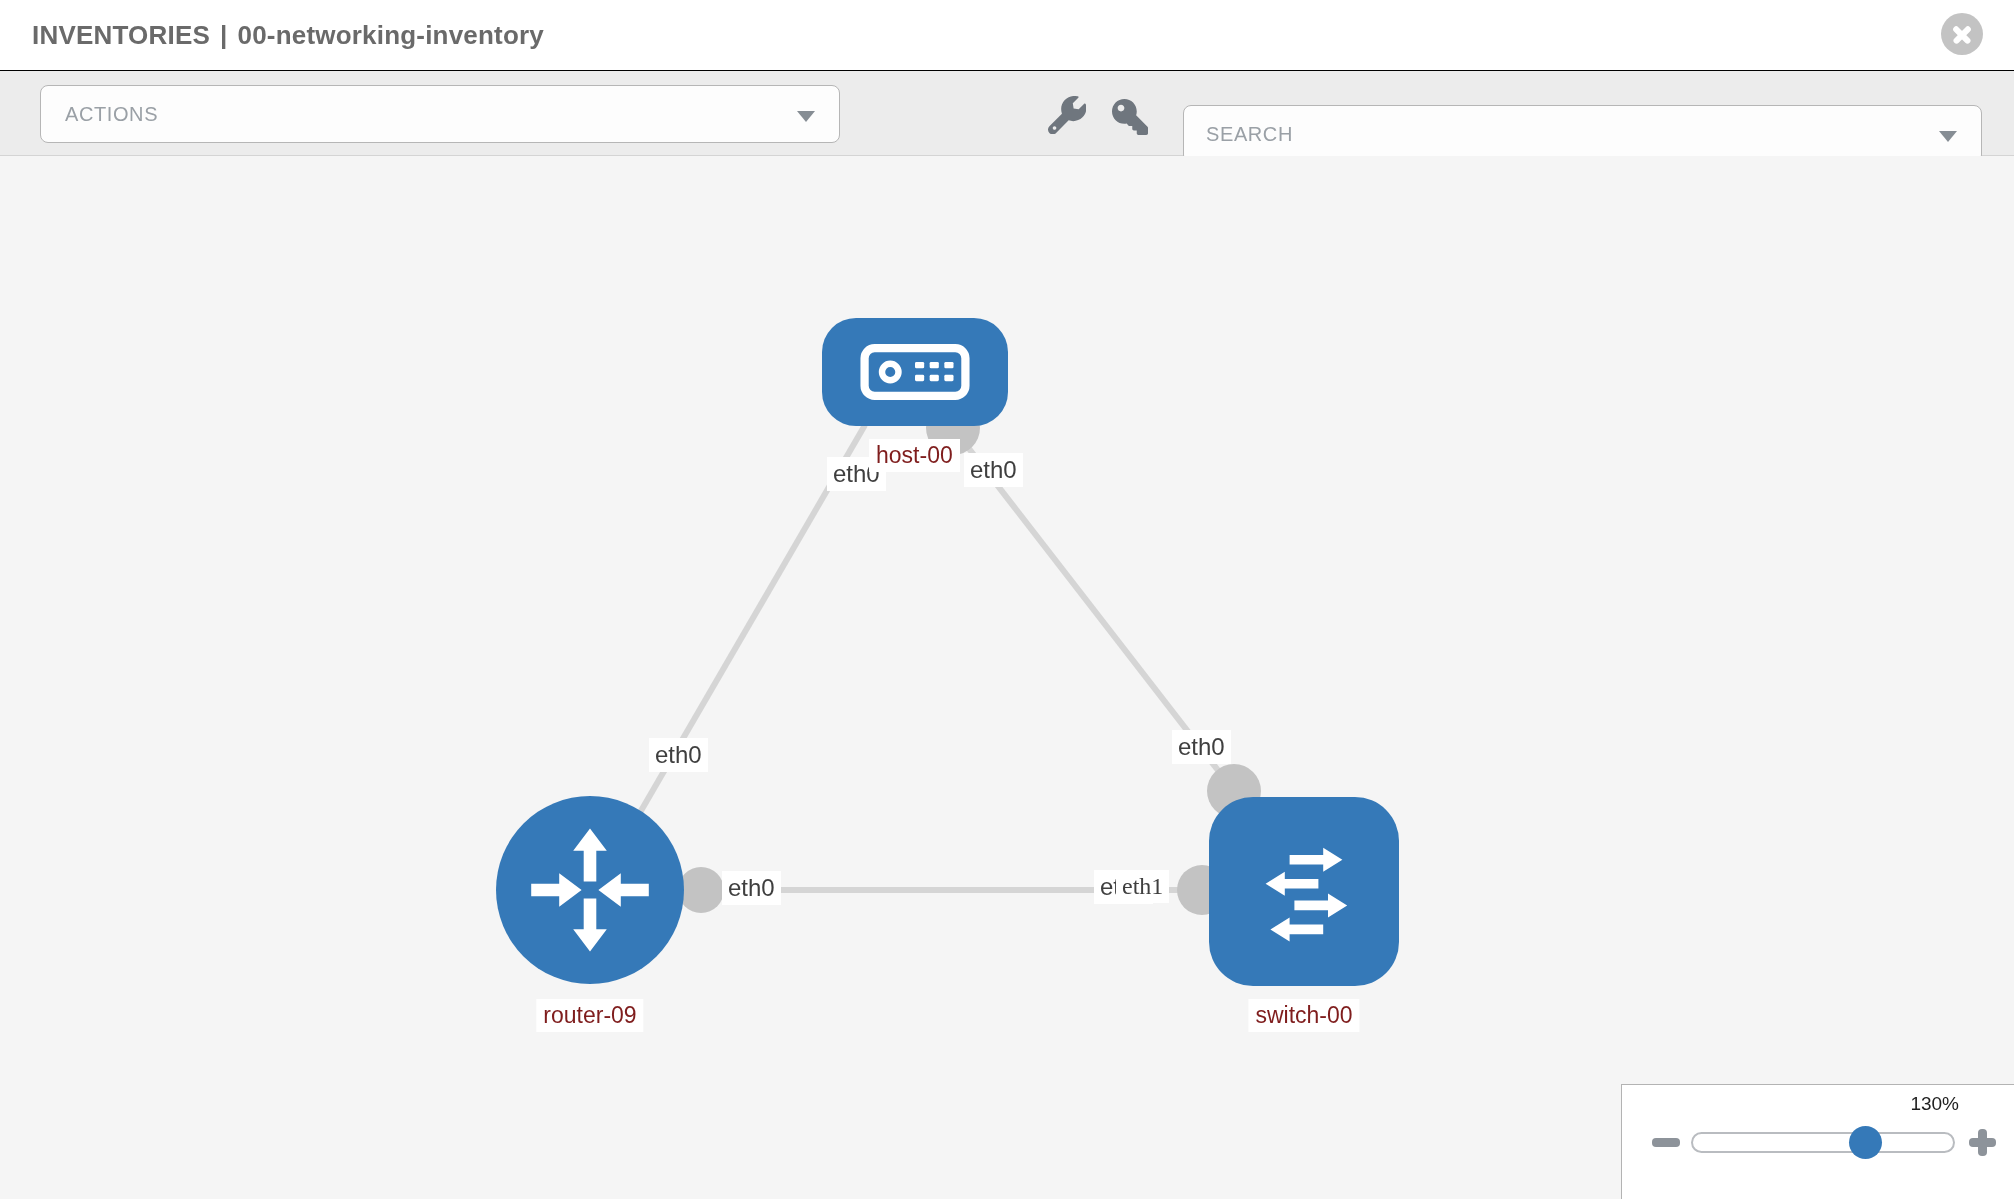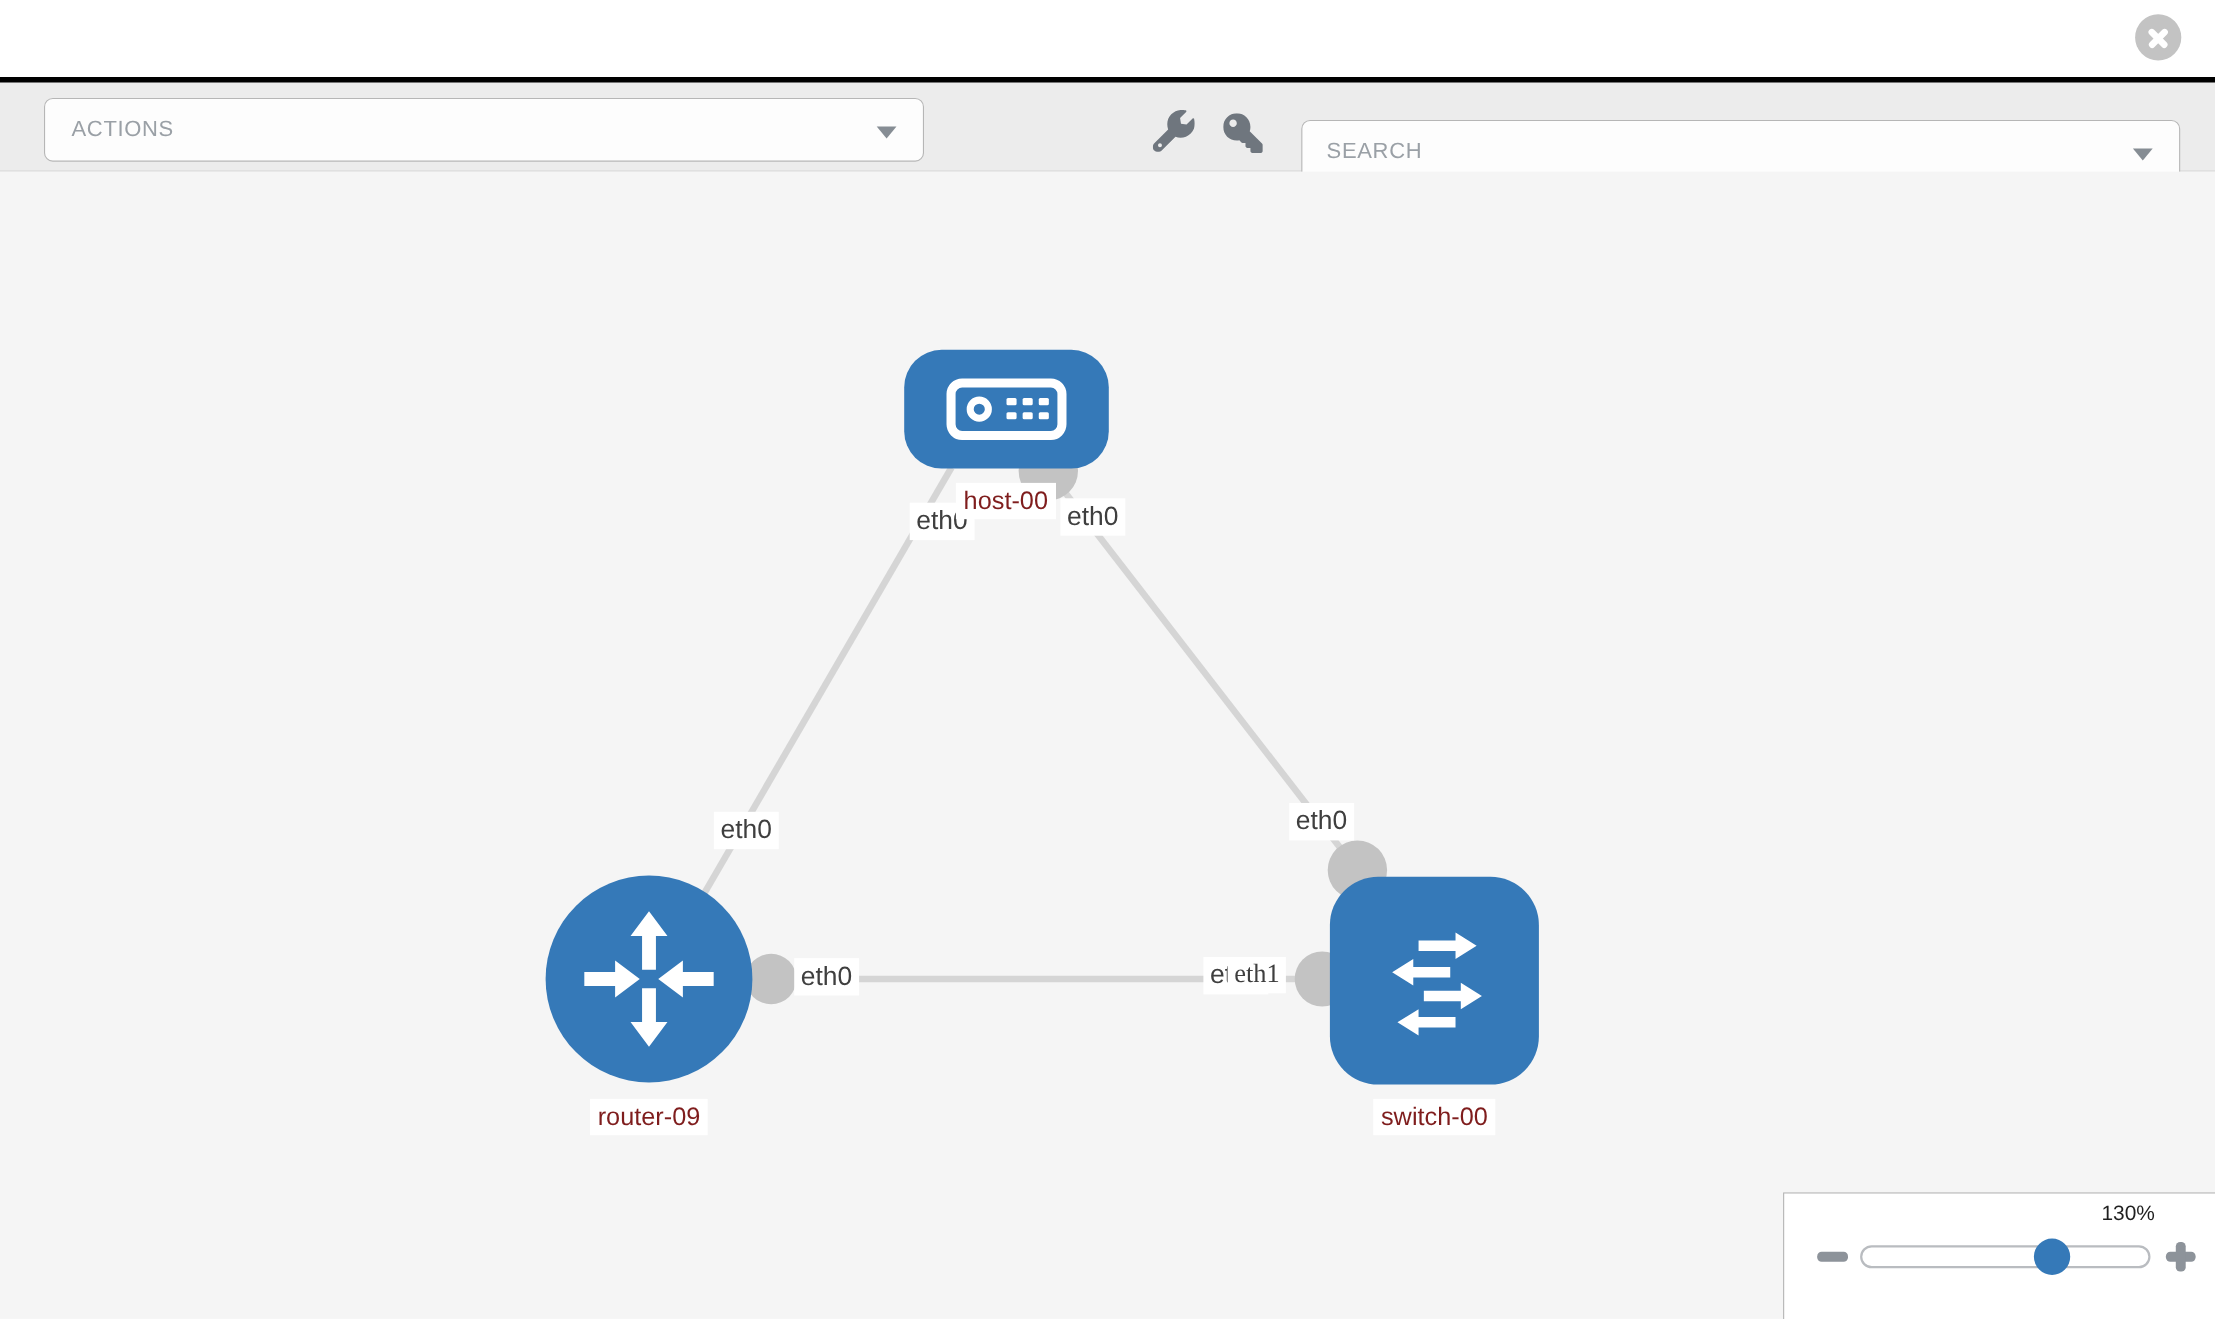--- a/index.html
+++ b/index.html
@@ -14,21 +14,21 @@
   .hdr-title .sep { padding:0 10px; }
   .close-btn { position:absolute; right:31px; top:13px; width:42px; height:42px;
                border-radius:50%; background:#c3c3c3; cursor:pointer; }
   .close-btn .bar { position:absolute; left:10px; top:18.5px; width:22px; height:5.5px;
                     background:#fff; border-radius:3px; }
   .close-btn .bar.b1 { transform:rotate(45deg); }
   .close-btn .bar.b2 { transform:rotate(-45deg); }
 
   
   .tbar { position:relative; height:86px; background:#ececec;
-          border-top:5px solid #000000; border-bottom:1px solid #d4d4d4; }
+          border-top:1px solid #000000; border-bottom:1px solid #d4d4d4; }
   .combo { position:absolute; top:14px; height:58px; background:#fdfdfd;
            border:1px solid #b6b6b6; border-radius:8px; }
   .combo-actions { left:40px; width:800px; }
   .combo-search  { left:1183px; width:799px;margin-top:20px; }
   .combo-label { display:block; line-height:56px; padding-left:24px;
                  font-size:20px; color:#9aa0a6; letter-spacing:0.6px; }
   .combo input { width:100%; height:56px; border:none; outline:none; background:transparent;
                  padding-left:22px; font-size:20px; color:#555;
                  font-family:"Liberation Sans","DejaVu Sans",sans-serif; letter-spacing:0.6px; }
   .combo input::placeholder { color:#9aa0a6; opacity:1; }
@@ -64,20 +64,23 @@
                        background:#8d939a; border-radius:4px; }
   .zoom-plus::after  { content:""; position:absolute; left:9px; top:0; width:9px; height:27px;
                        background:#8d939a; border-radius:4px; }
 </style>
 </head>
 <body>
 
 <div class="app">
 
   <div class="hdr">
+    <div class="hdr-title">
+      <span>INVENTORIES</span><span class="sep">|</span><span>00-networking-inventory</span>
+    </div>
     <div class="close-btn">
       <span class="bar b1"></span>
       <span class="bar b2"></span>
     </div>
   </div>
 
   <div class="tbar">
     <div class="combo combo-actions">
       <span class="combo-label">ACTIONS</span>
       <span class="caret"></span>

